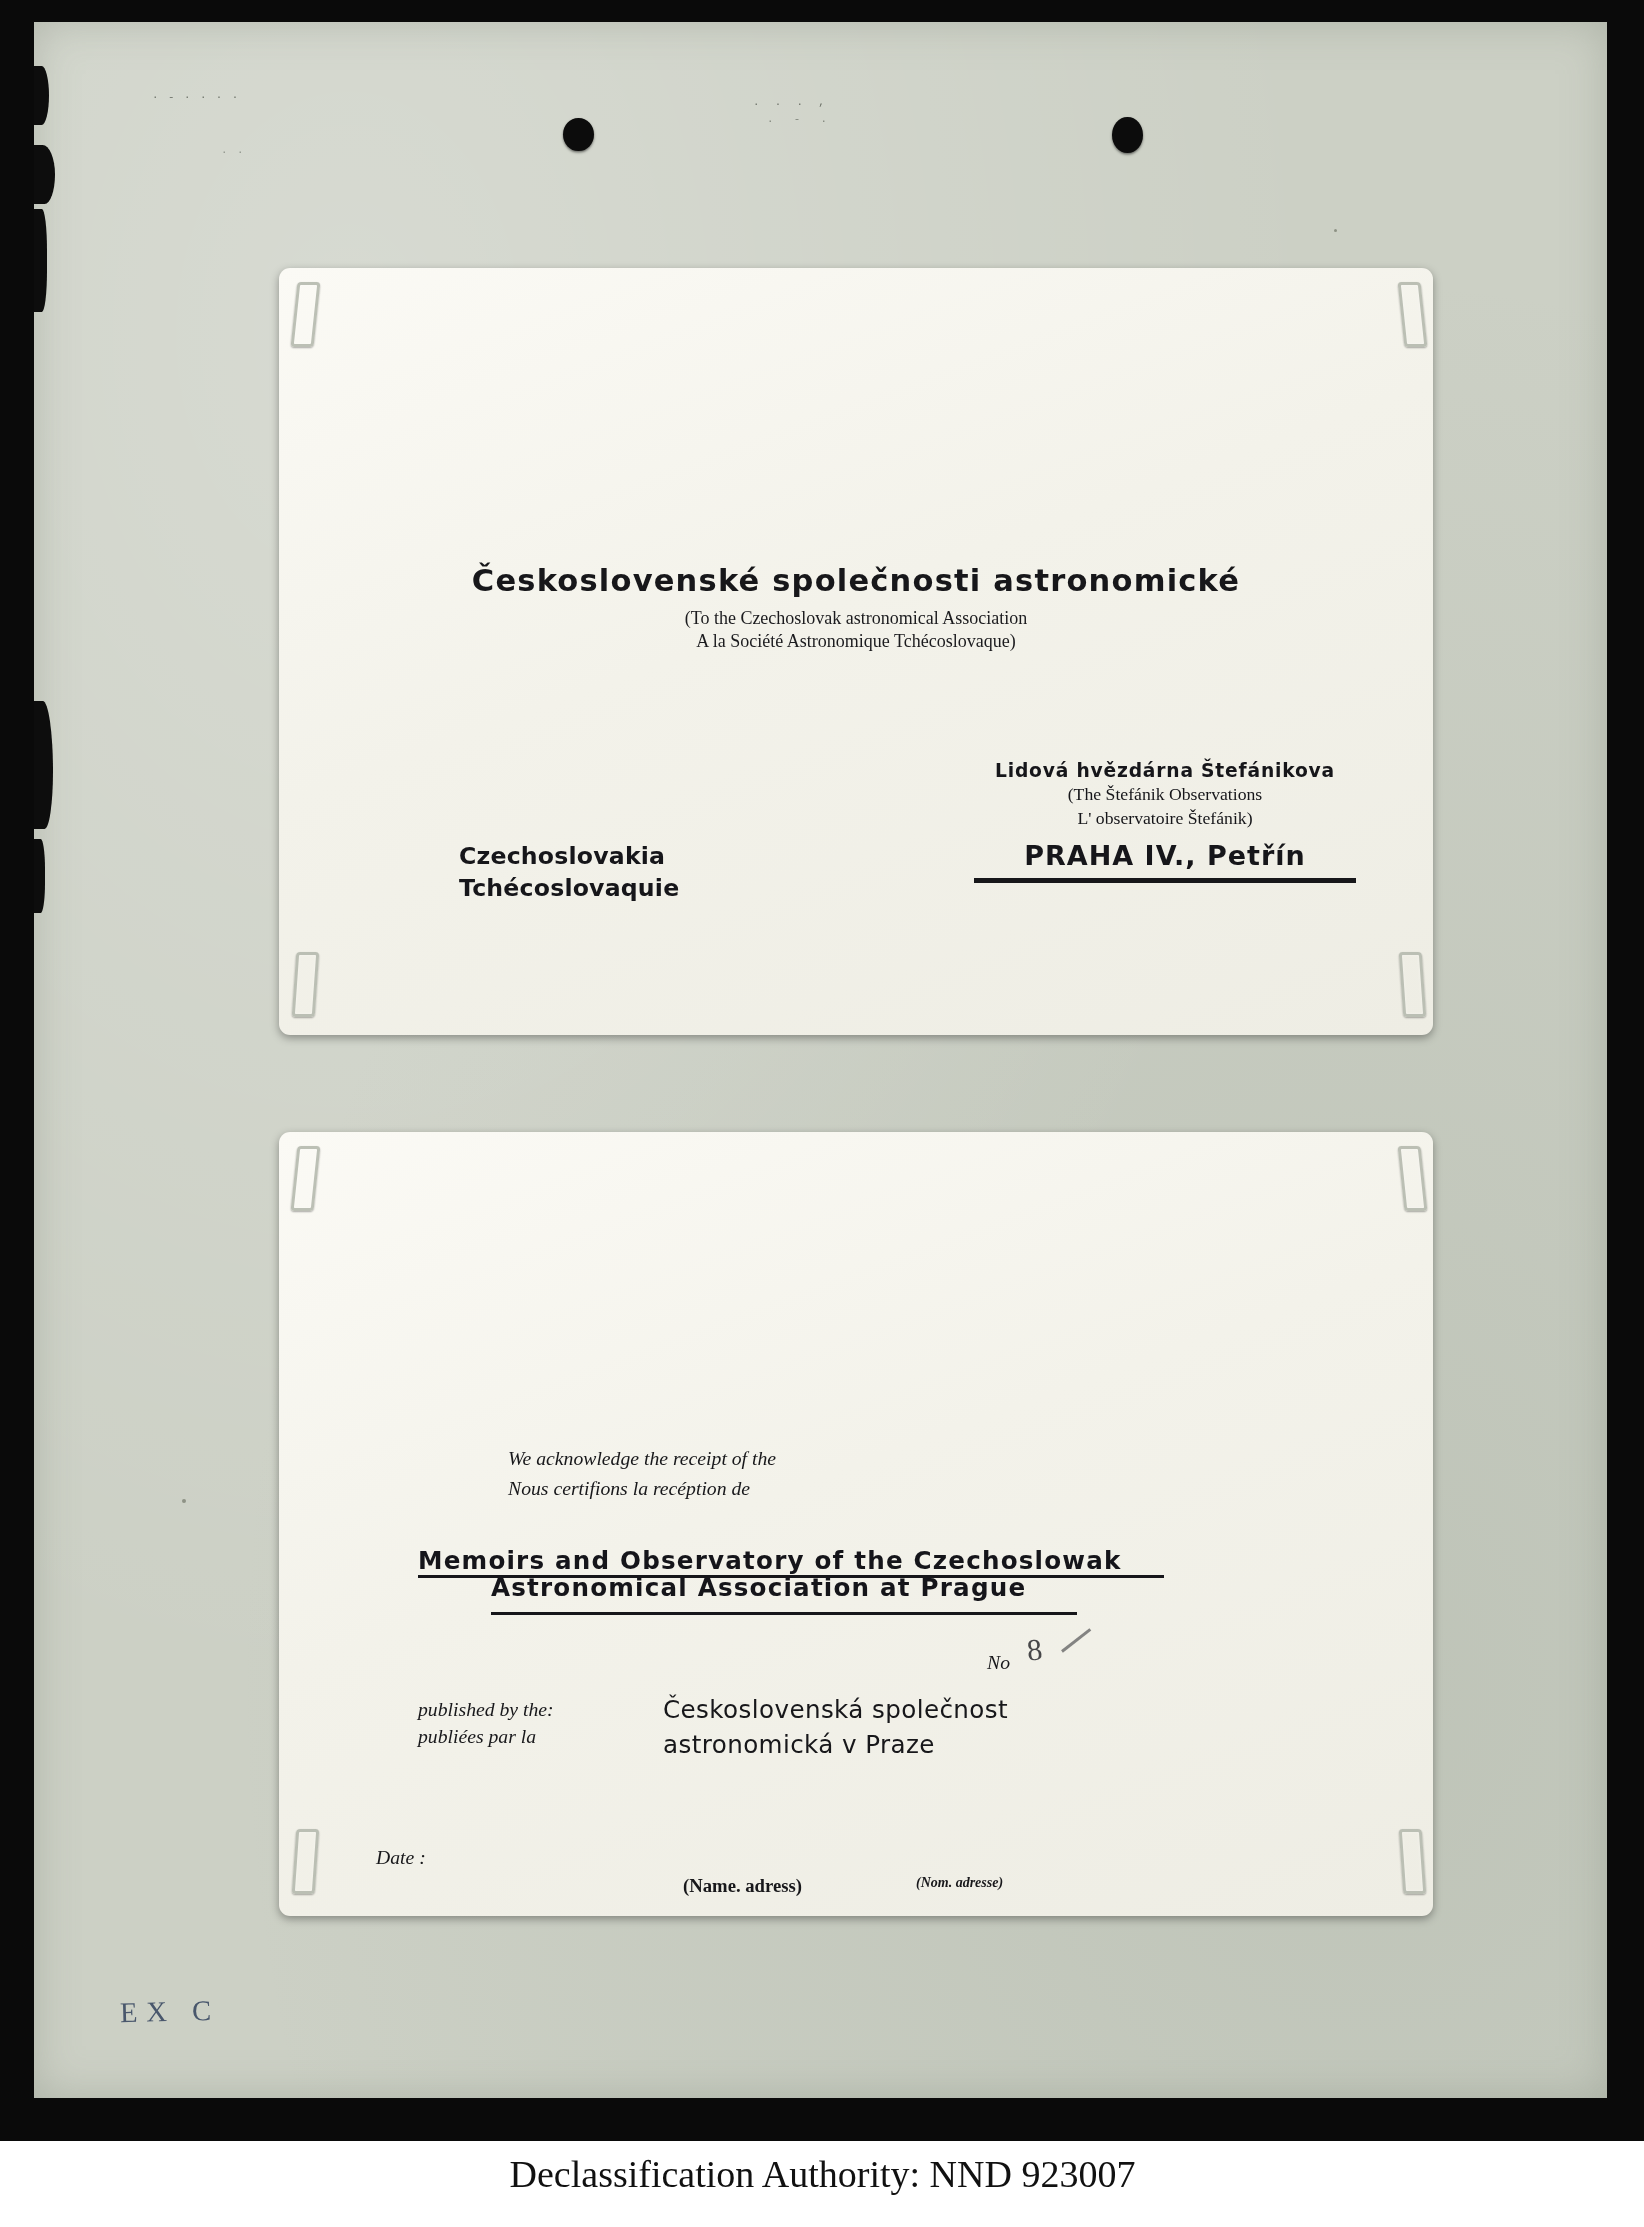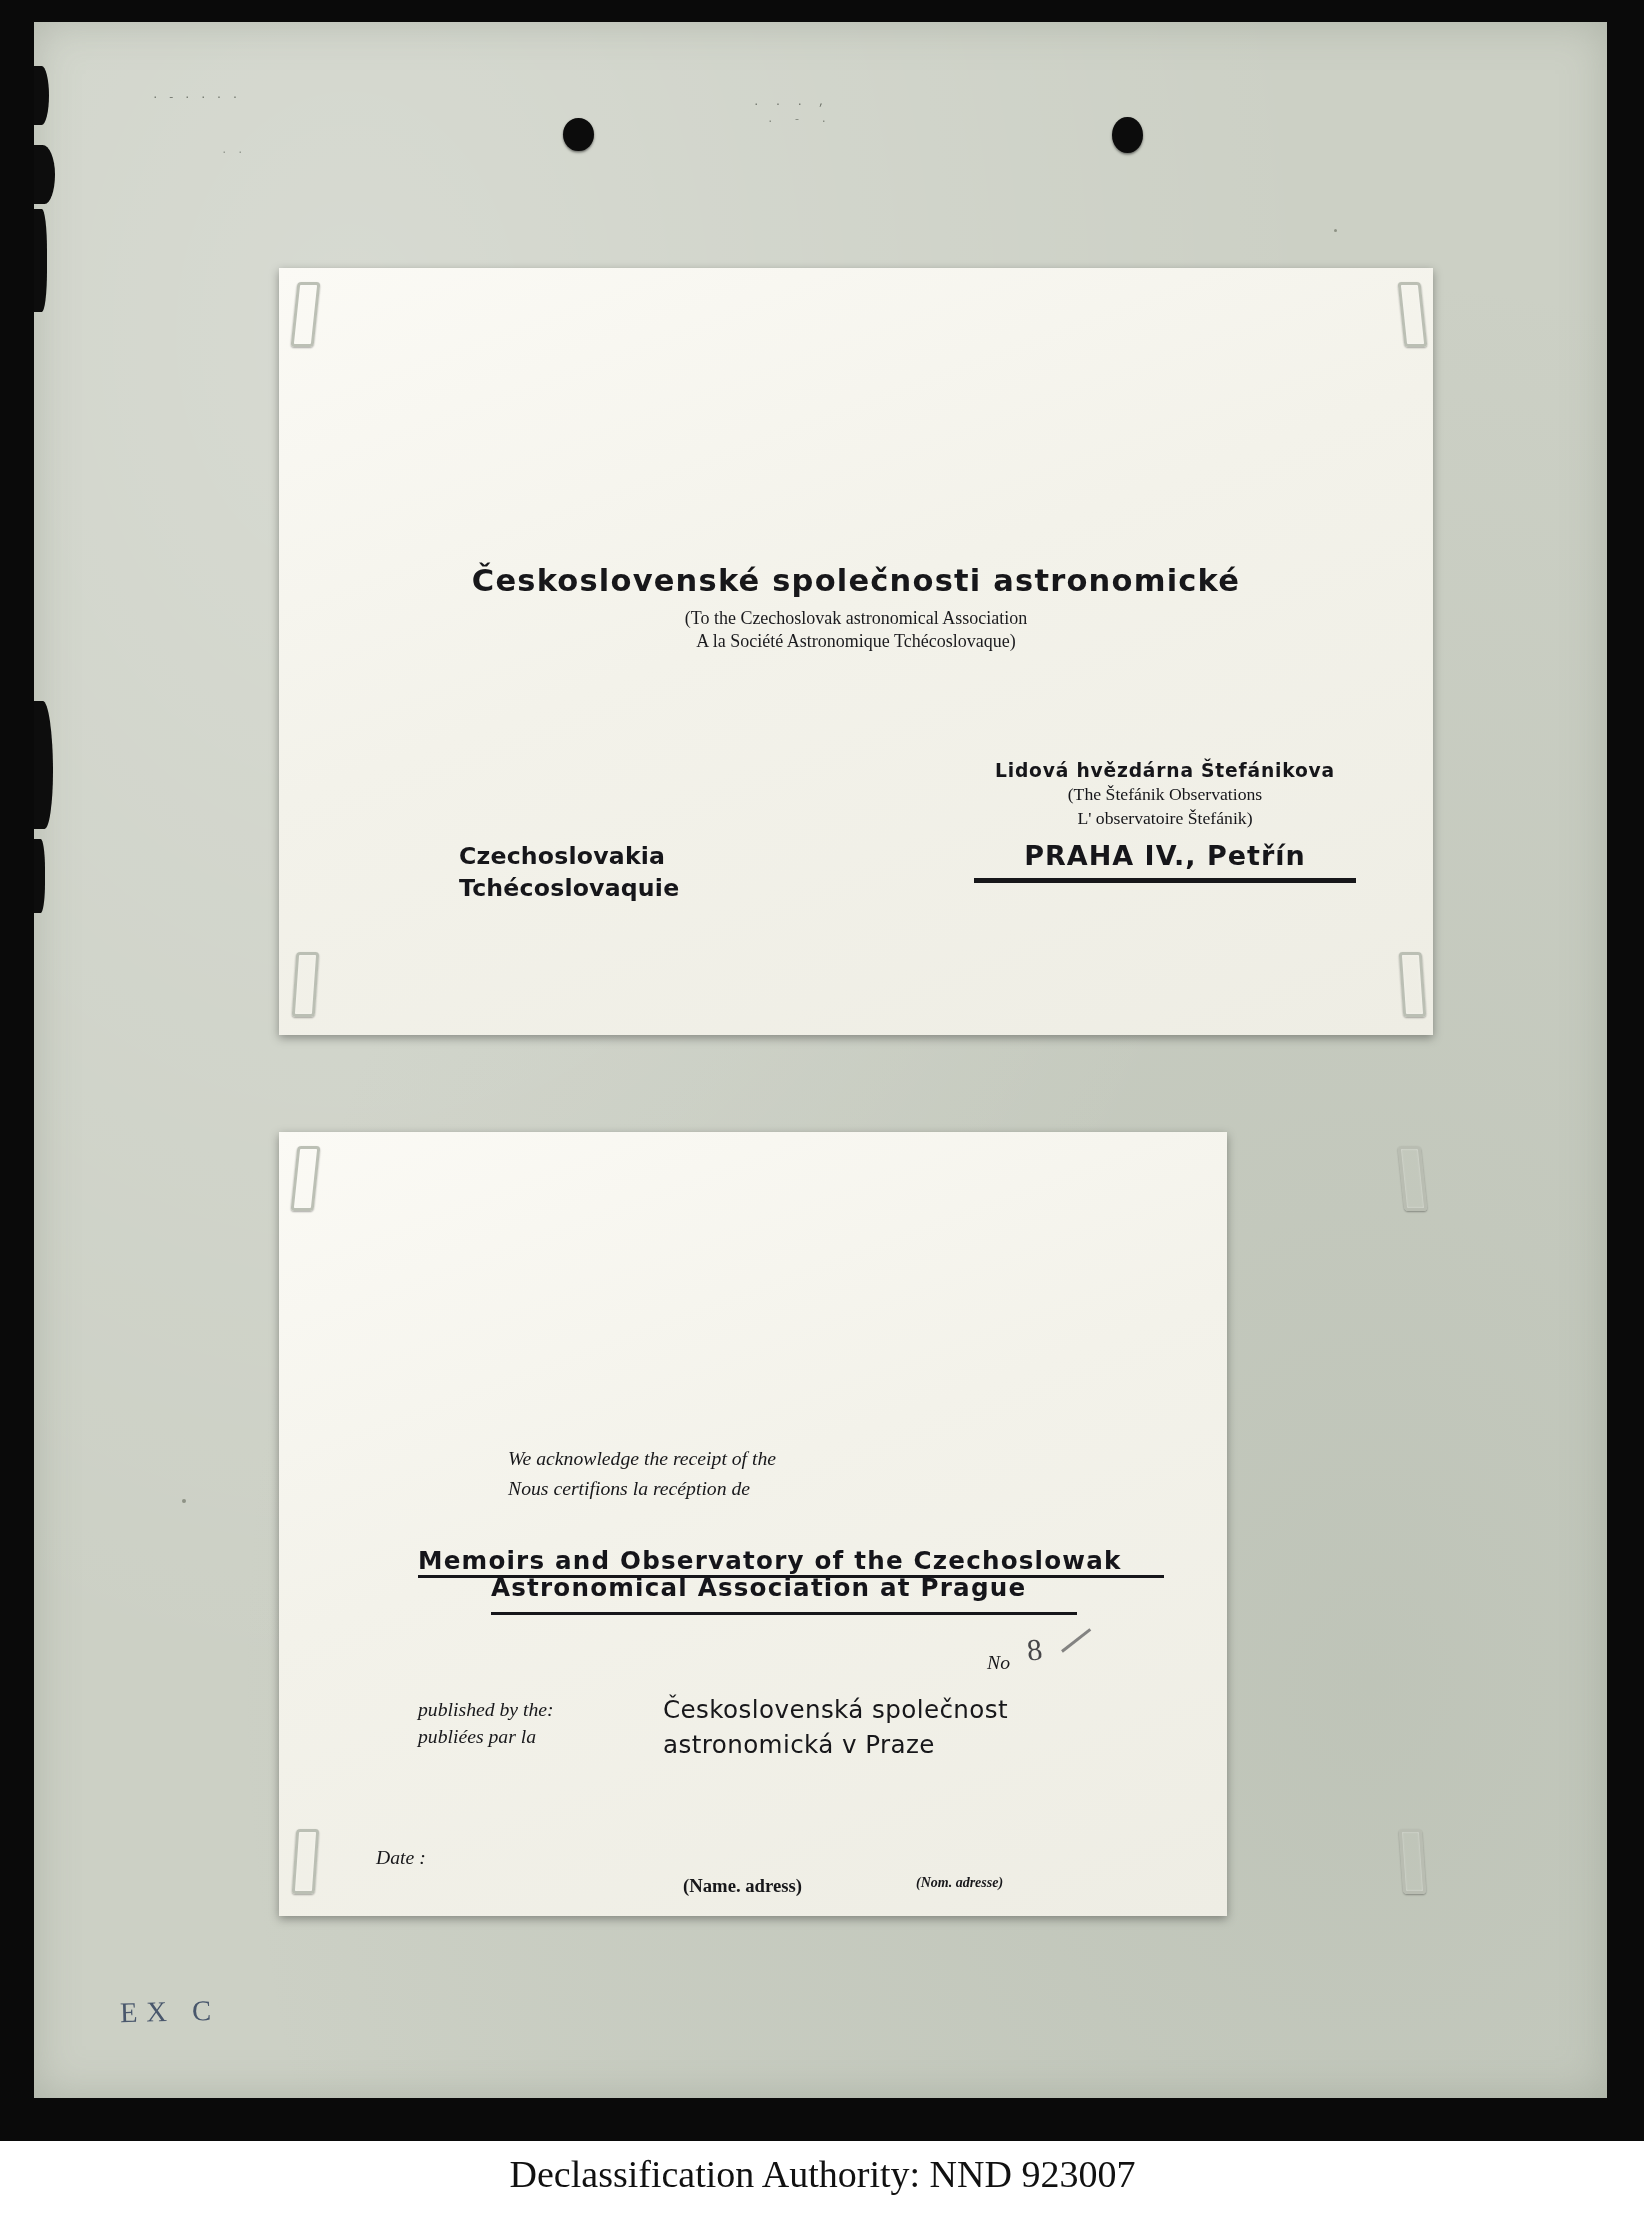--- a/index.html
+++ b/index.html
@@ -80,31 +80,32 @@
     border-radius: 50%;
     opacity: .65;
   }
 
   
   .card {
     position: absolute;
     background: #f6f5ef;
     background-image: linear-gradient(160deg, #fbfaf5 0%, #f3f2ea 45%, #eeede4 100%);
     box-shadow: 0 3px 8.9px rgba(0,0,0,0.35);
+    border-radius: 11px;
   }
   #card-top {
     left: 245px;
     top: 246px;
     width: 1154px;
     height: 767px;
   }
   #card-bottom {
     left: 245px;
     top: 1110px;
-    width: 948px;
+    width: 1154px;
     height: 784px;
   }
 
   
   .clip {
     position: absolute;
     width: 16.7px;
     height: 59px;
     border: 3.4px solid #b9bdb2;
     border-radius: 3.9px;

